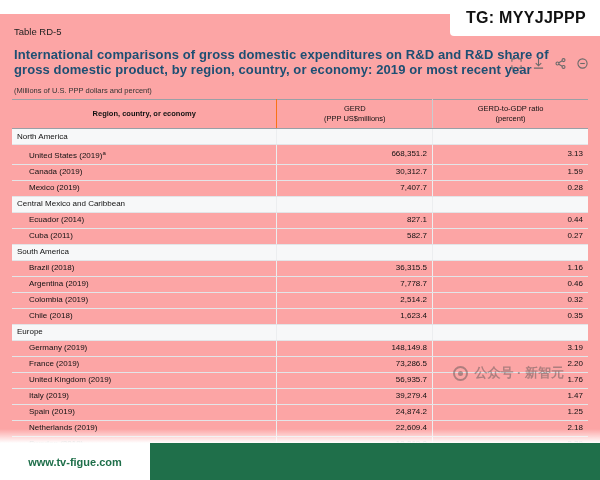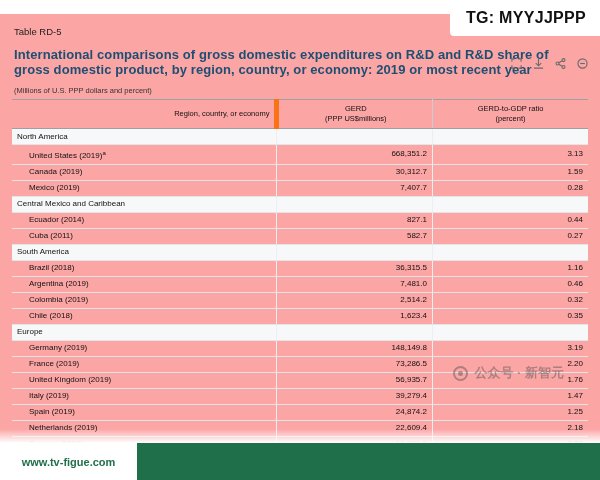--- a/index.html
+++ b/index.html
@@ -76,23 +76,24 @@
   thead th {
     border-top: 1px solid #9aa0a6;
     border-bottom: 1px solid #9aa0a6;
     font-weight: normal;
     font-size: 7.5px;
     padding: 4px 5px;
     vertical-align: middle;
     line-height: 10px;
   }
   thead th.col-region {
-    text-align: right;
+    text-align: center;
     width: 46%;
-    border-right: 5px solid #f97316;
+    border-right: 1px solid #f97316;
+    font-weight: bold;
   }
   thead th.col-gerd {
     text-align: center;
     width: 27%;
     border-right: 1px solid #c9ccd0;
   }
   thead th.col-ratio {
     width: 27%;
   }
   tbody td {
@@ -143,21 +144,21 @@
   }
   .footer-bar {
     position: absolute;
     left: 0; bottom: 0;
     width: 600px; height: 37px;
     background: #1f6f4a;
   }
   .footer-url {
     position: absolute;
     left: 0; bottom: 0;
-    width: 137px; height: 37px;
+    width: 150px; height: 37px;
     background: #ffffff;
     color: #1f6f4a;
     font-size: 11px;
     font-weight: bold;
     display: flex;
     align-items: center;
     justify-content: center;
   }
   .fade {
     position: absolute;
@@ -263,21 +264,21 @@
           <td class="c-val"></td>
           <td class="c-ratio"></td>
         </tr>
         <tr>
           <td class="c-region"><span class="indent">Brazil (2018)</span></td>
           <td class="c-val">36,315.5</td>
           <td class="c-ratio">1.16</td>
         </tr>
         <tr>
           <td class="c-region"><span class="indent">Argentina (2019)</span></td>
-          <td class="c-val">7,481.0</td>
+          <td class="c-val">7,778.7</td>
           <td class="c-ratio">0.46</td>
         </tr>
         <tr>
           <td class="c-region"><span class="indent">Colombia (2019)</span></td>
           <td class="c-val">2,514.2</td>
           <td class="c-ratio">0.32</td>
         </tr>
         <tr>
           <td class="c-region"><span class="indent">Chile (2018)</span></td>
           <td class="c-val">1,623.4</td>

